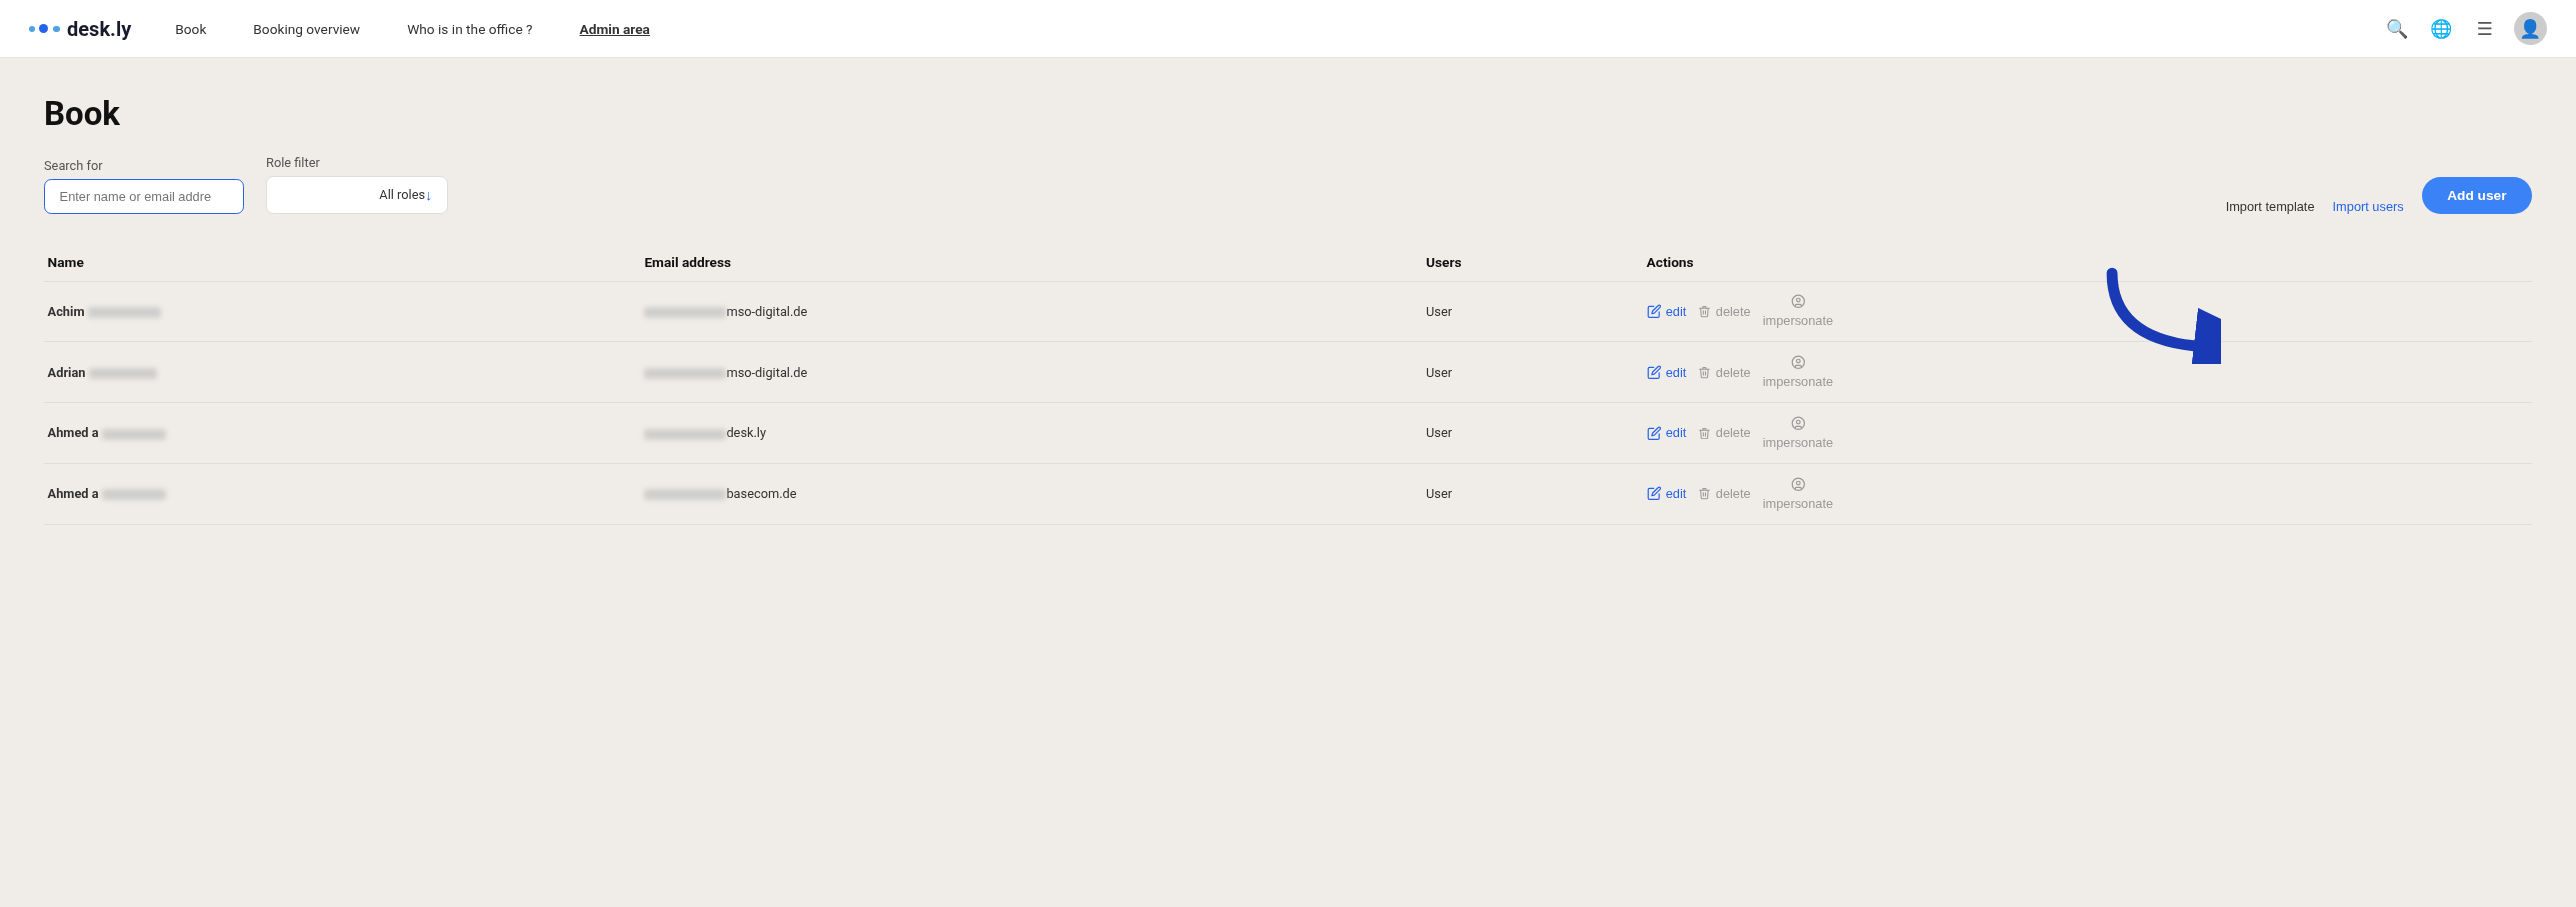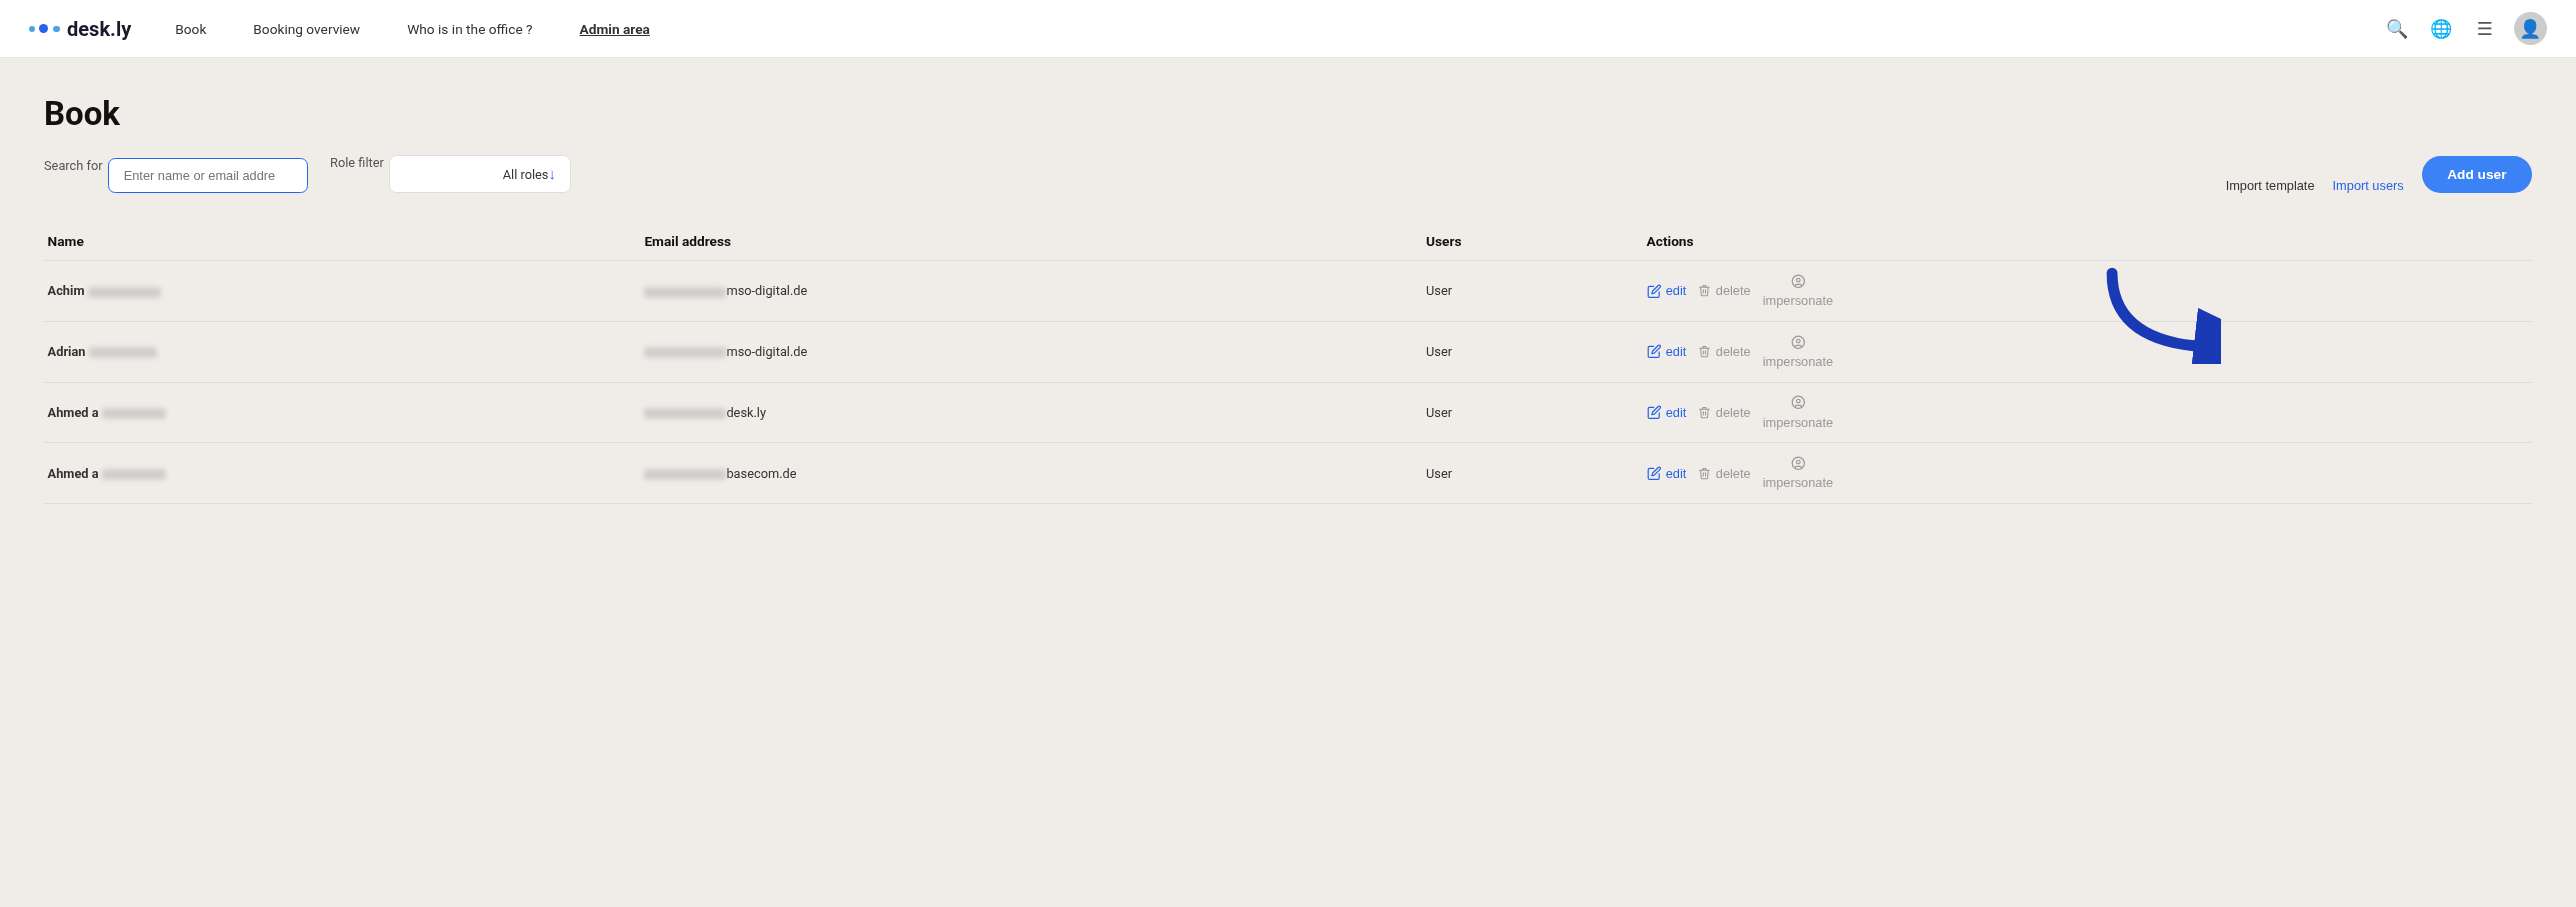--- a/index.html
+++ b/index.html
@@ -101,21 +101,21 @@
 
     
     .filters-row {
       display: flex;
       align-items: flex-end;
       gap: 22px;
       margin-bottom: 29px;
     }
     .filter-group {
       display: flex;
-      flex-direction: row;
+      flex-direction: column;
       gap: 5.5px;
     }
     .filter-label {
       font-size: 12.8px;
       color: #555;
     }
     .search-input {
       border: 1.4px solid #2563eb;
       border-radius: 7.3px;
       padding: 9px 14.6px;

